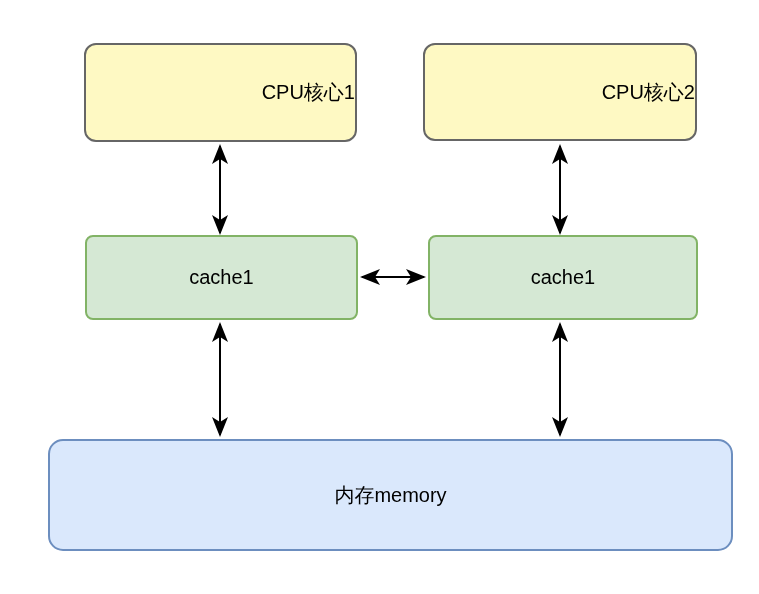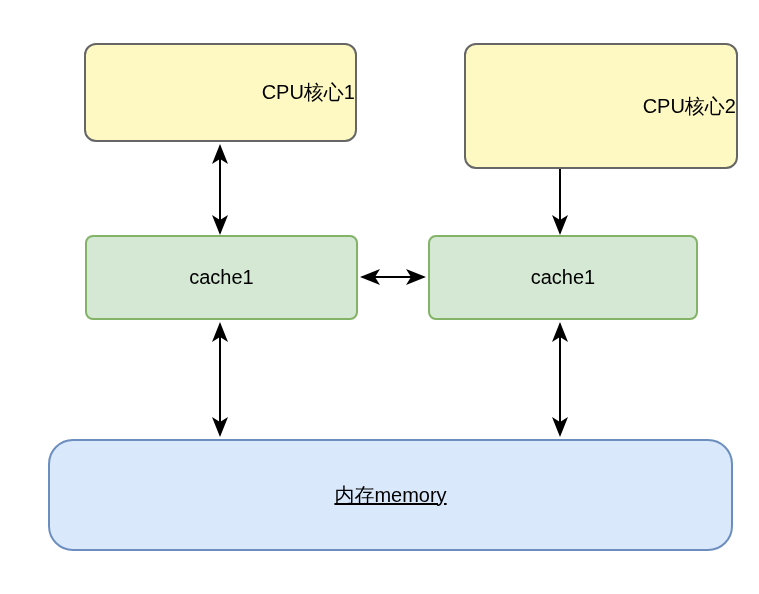--- a/index.html
+++ b/index.html
@@ -39,25 +39,24 @@
     justify-content: flex-end;
   }
   .node-green {
     background: #d5e8d4;
     border-color: #82b366;
     border-radius: 8px;
   }
   .node-blue {
     background: #dae8fc;
     border-color: #6c8ebf;
-    border-radius: 25px;
-    text-decoration: underline;
+    border-radius: 15px;
   }
   #node-cpu1   { left: 84px;  top: 43px;  width: 273px; height: 99px; }
-  #node-cpu2   { left: 423px; top: 43px;  width: 274px; height: 126px; margin-left: 41px; }
+  #node-cpu2   { left: 423px; top: 43px;  width: 274px; height: 98px; }
   #node-cache-left  { left: 85px;  top: 235px; width: 273px; height: 85px; }
   #node-cache-right { left: 428px; top: 235px; width: 270px; height: 85px; }
   #node-memory { left: 48px;  top: 439px; width: 685px; height: 112px; }
   .edge {
     stroke: #000000;
     stroke-width: 2;
   }
 </style>
 </head>
 <body>

